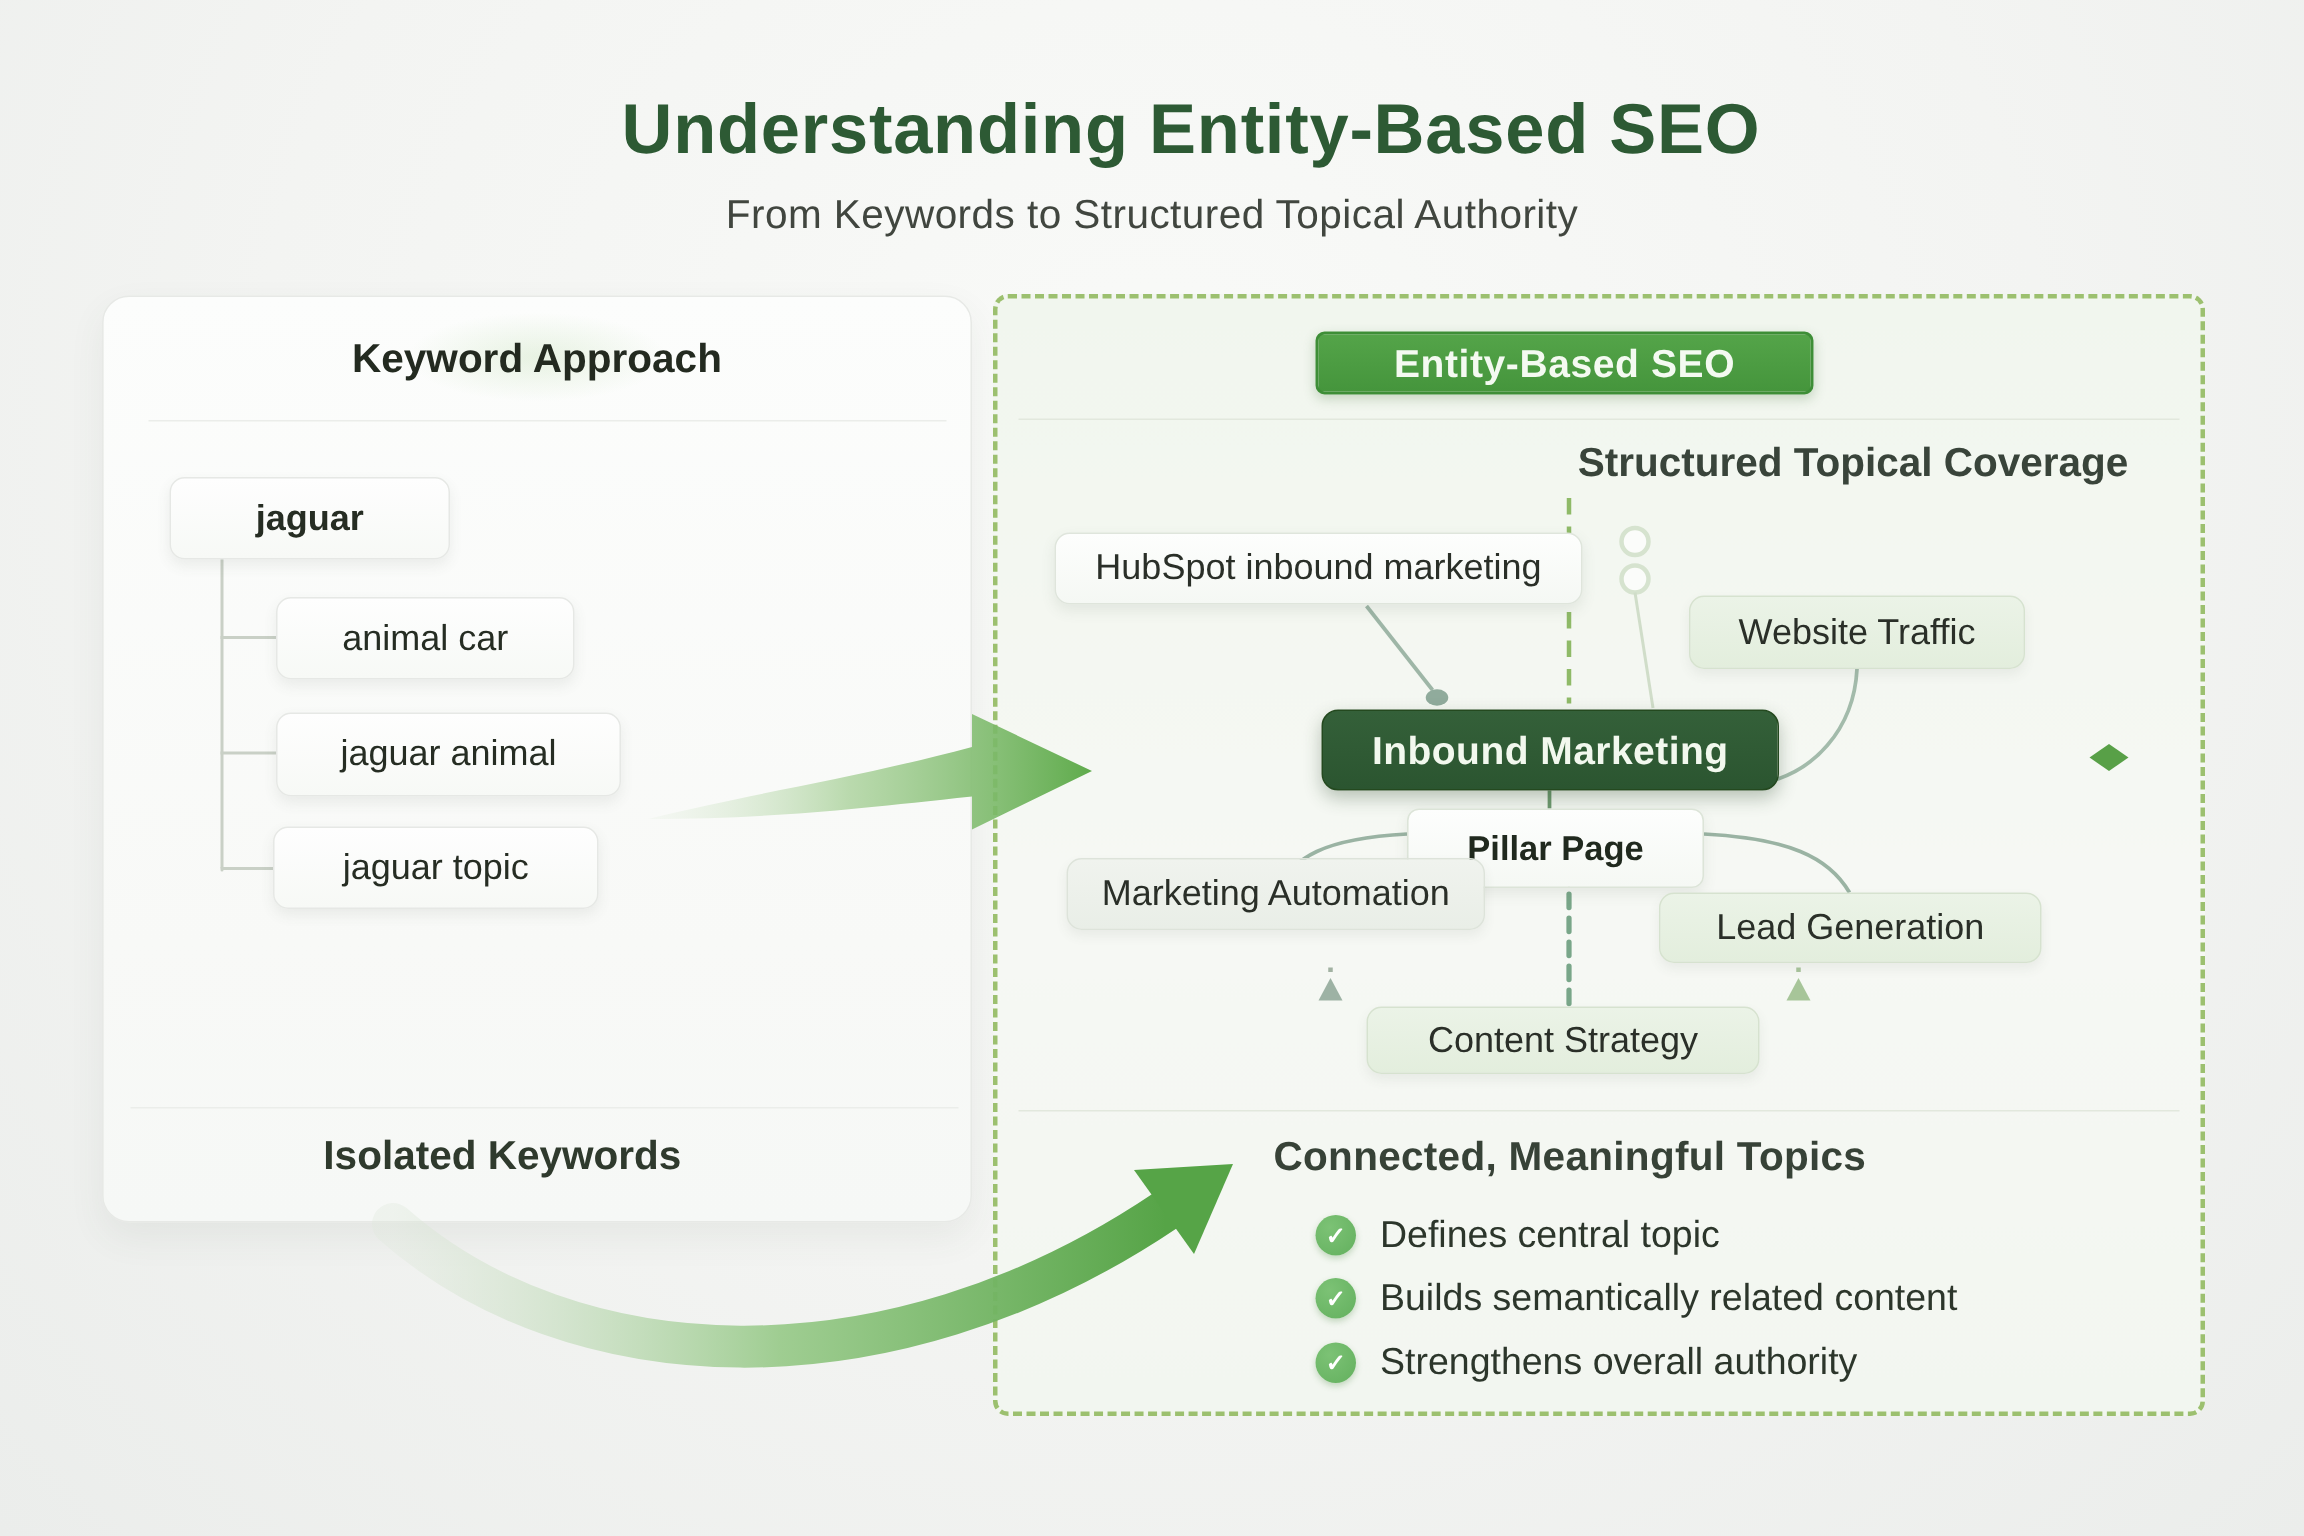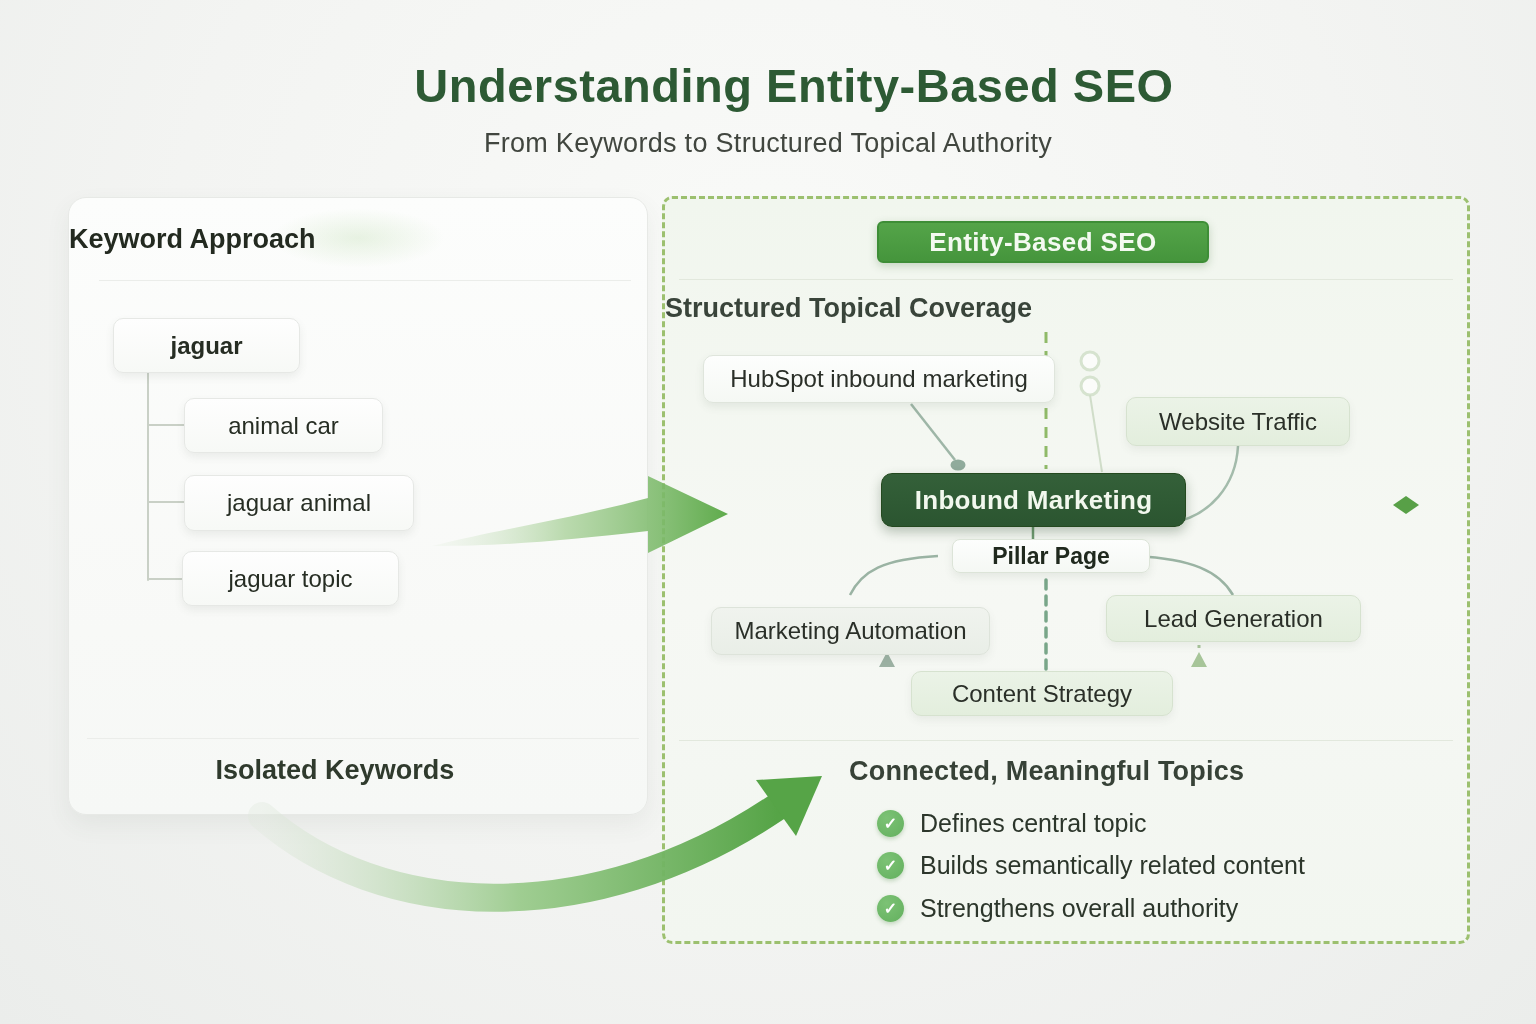--- a/index.html
+++ b/index.html
@@ -18,21 +18,21 @@
   }
 
   
   .keyword-panel{
     position:absolute;left:68px;top:197px;width:578px;height:616px;
     background:linear-gradient(180deg,#fcfdfc 0%,#f8f9f7 70%,#f6f8f6 100%);
     border:1px solid #e7e9e6;border-radius:18px;
     box-shadow:0 10px 24px rgba(70,80,70,.07);
   }
   .kp-heading{
-    position:absolute;top:26px;left:0;width:100%;text-align:left;
+    position:absolute;top:26px;left:0;width:100%;text-align:center;
     font-size:27px;font-weight:600;color:#232a20;
   }
   .kp-glow{position:absolute;top:10px;left:35%;width:30%;height:60px;border-radius:50%;
     background:radial-gradient(ellipse,rgba(170,210,150,.25),rgba(170,210,150,0) 70%);}
   .kp-divider{position:absolute;top:82px;left:30px;right:16px;height:1px;background:#ebedea;}
   .kp-divider2{position:absolute;top:540px;left:18px;right:8px;height:1px;background:#ebedea;}
   .kp-footer{
     position:absolute;top:557px;left:0;width:92%;text-align:center;
     font-size:27px;font-weight:600;color:#2f3a2d;
   }
@@ -63,21 +63,21 @@
     position:absolute;left:212px;top:22px;width:332px;height:42px;
     display:flex;align-items:center;justify-content:center;
     background:linear-gradient(180deg,#54a449,#45953c);
     border:2px solid #3e8e37;border-radius:6px;box-sizing:border-box;
     font-size:26px;font-weight:600;color:#f4faf1;letter-spacing:.4px;
     box-shadow:0 3px 8px rgba(60,110,50,.25);
   }
   .ep-divider{position:absolute;top:80px;left:14px;right:14px;height:1px;background:#e2e8dd;}
   .ep-divider2{position:absolute;top:541px;left:14px;right:14px;height:1px;background:#e2e8dd;}
   .ep-heading{
-    position:absolute;top:94px;left:0;width:94%;text-align:left;
+    position:absolute;top:94px;left:0;width:94%;text-align:right;
     font-size:27px;font-weight:600;color:#39443a;
   }
   .ep-svg{position:absolute;left:0;top:0;z-index:1;}
   .node{
     position:absolute;z-index:2;display:flex;align-items:center;justify-content:center;
     border-radius:10px;font-size:24px;font-weight:400;color:#2a2f28;box-sizing:border-box;
   }
   .node-white{
     background:linear-gradient(180deg,#fdfefd,#f5f8f4);
     border:1px solid #dfe5dc;box-shadow:0 4px 9px rgba(80,95,80,.10);
@@ -92,24 +92,24 @@
   }
   .node-hubspot{left:38px;top:156px;width:352px;height:48px;}
   .node-traffic{left:461px;top:198px;width:224px;height:49px;}
   .node-inbound{
     left:216px;top:274px;width:305px;height:54px;
     background:linear-gradient(180deg,#346039,#2b5530);
     border:1px solid #24491f;border-radius:11px;
     font-size:26px;font-weight:600;color:#f2f8ee;letter-spacing:.3px;
     box-shadow:0 5px 12px rgba(40,70,40,.3);
   }
-  .node-pillar{left:287px;top:340px;width:198px;height:34px;
+  .node-pillar{left:273px;top:340px;width:198px;height:53px;
     font-size:23px;font-weight:600;color:#20291e;border-radius:8px;
     border:1.5px solid #dce4d8;}
-  .node-mkauto{left:46px;top:408px;width:279px;height:48px;}
+  .node-mkauto{left:46px;top:373px;width:279px;height:48px;}
   .node-leadgen{left:441px;top:396px;width:255px;height:47px;}
   .node-content{left:246px;top:472px;width:262px;height:45px;}
 
   .ep-footer-heading{
     position:absolute;left:184px;top:557px;
     font-size:27px;font-weight:600;color:#374237;letter-spacing:.2px;
   }
   .bullet-row{position:absolute;left:212px;display:flex;align-items:center;gap:16px;z-index:2;}
   .bullet-row.b0{top:610px;} .bullet-row.b1{top:652px;} .bullet-row.b2{top:695px;}
   .check-icon{

